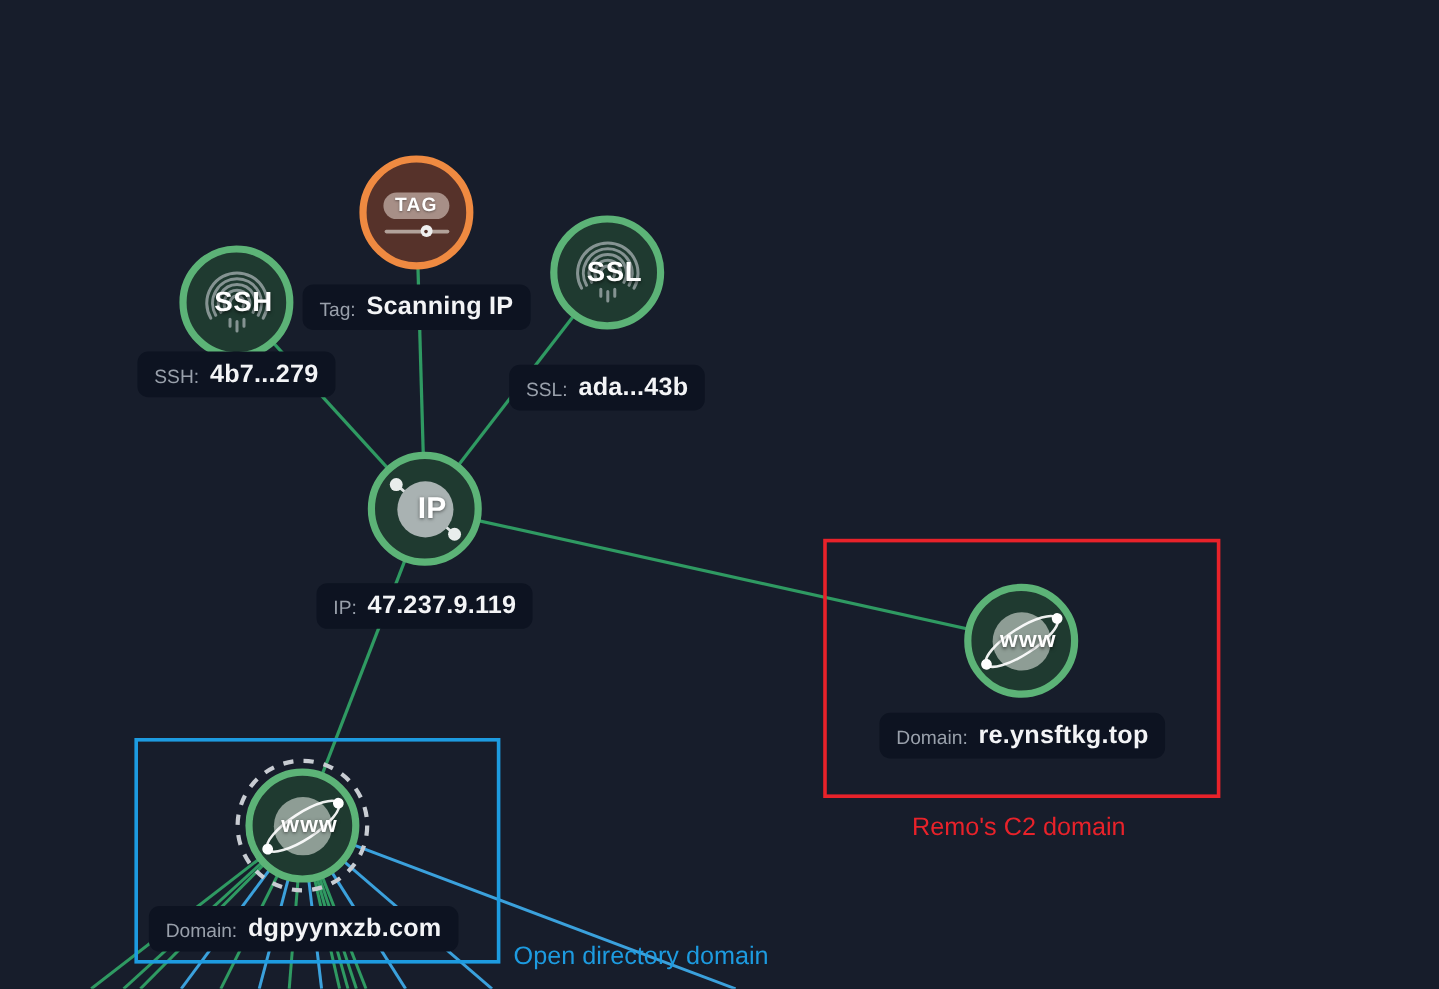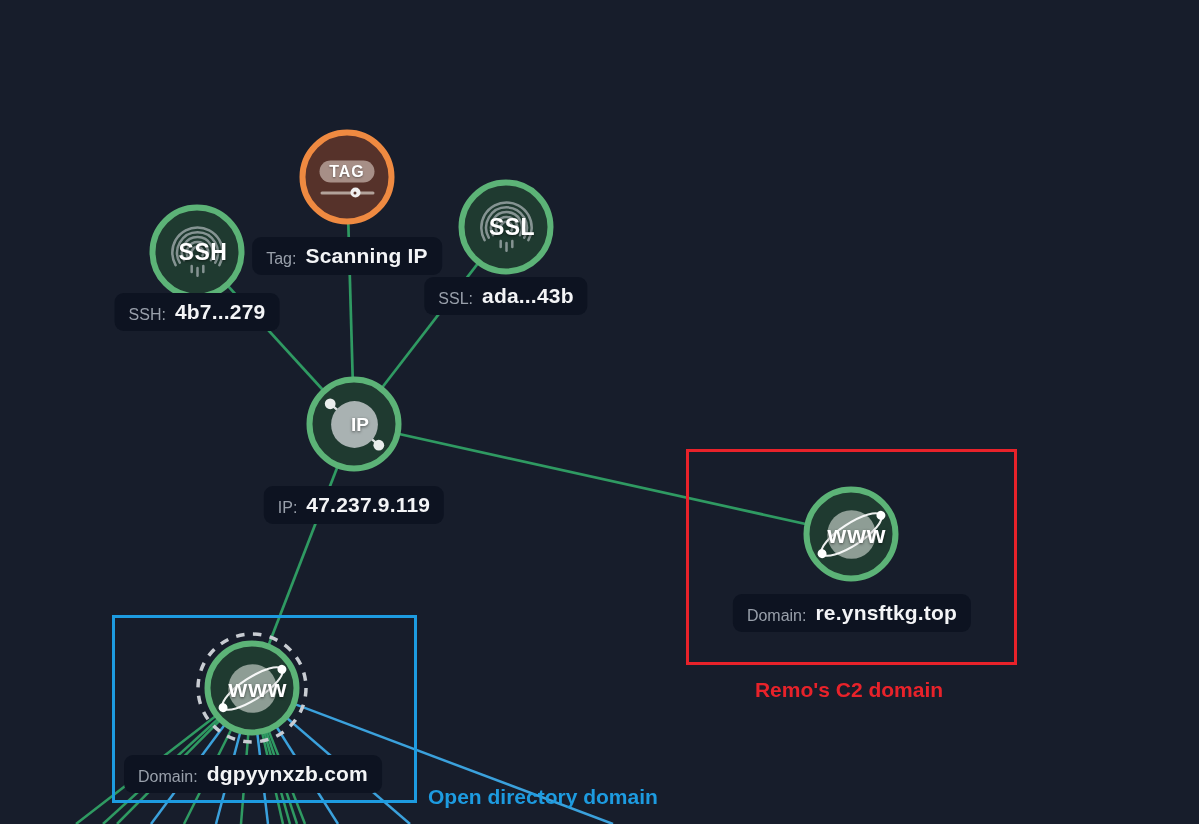--- a/index.html
+++ b/index.html
@@ -9,43 +9,43 @@
     font-family:"Liberation Sans", sans-serif;
   }
   svg.edge-layer{position:absolute;left:0;top:0;z-index:1;}
   .edge{stroke:var(--edge-green);stroke-width:2.7;}
   .fan-green{stroke:var(--edge-green);stroke-width:2.5;}
   .fan-blue{stroke:var(--fan-blue);stroke-width:2.5;}
 
   .annot-box{position:absolute;z-index:2;box-sizing:border-box;}
   .annot-box.red{border:3px solid var(--annot-red);}
   .annot-box.blue{border:3px solid var(--annot-blue);}
-  .annot-text{position:absolute;z-index:5;font-size:21px;white-space:nowrap;font-weight:bold;}
+  .annot-text{position:absolute;z-index:5;font-size:21px;white-space:nowrap;}
   .annot-text.red{color:var(--annot-red);}
   .annot-text.blue{color:var(--annot-blue);}
 
   .ring-svg{position:absolute;z-index:3;transform:translate(-50%,-50%);}
 
   .node{
     position:absolute;z-index:3;transform:translate(-50%,-50%);
     width:83px;height:83px;border-radius:50%;
     border:6px solid var(--node-ring-green);
     background:var(--node-fill-green);
     display:flex;flex-direction:column;align-items:center;justify-content:center;
   }
   .node.orange{border-color:var(--tag-ring-orange);background:var(--tag-fill-brown);}
   .node .icon{position:absolute;left:50%;top:50%;transform:translate(-50%,-50%);}
   .node-text{
     position:relative;z-index:2;color:#FFFFFF;font-weight:bold;
     text-shadow:0 1px 3px rgba(0,0,0,.55);
     margin-left:12px;
   }
   .node-text.fp{font-size:23px;letter-spacing:.5px;}
-  .node-text.ip{font-size:19px;}
-  .node-text.www{font-size:24px;letter-spacing:1px;}
+  .node-text.ip{font-size:25px;}
+  .node-text.www{font-size:19px;letter-spacing:1px;}
 
   .tag-badge{
     position:relative;z-index:2;background:var(--tag-badge-bg);color:#FFFFFF;
     font-weight:bold;font-size:16px;letter-spacing:1px;
     padding:2px 10px;border-radius:13px;
     text-shadow:0 1px 2px rgba(0,0,0,.4);
   }
   .tag-slider{position:relative;z-index:2;width:54px;height:3px;background:#B2A29A;border-radius:2px;margin-top:9px;}
   .tag-knob{position:absolute;left:30px;top:-3.5px;width:10px;height:10px;border-radius:50%;background:#EFEFEF;}
   .tag-knob::after{content:"";position:absolute;left:3.5px;top:3.5px;width:3px;height:3px;border-radius:50%;background:var(--tag-fill-brown);}
@@ -158,21 +158,21 @@
 </div>
 
 <div class="pill" style="left:347px;top:237px">
   <span class="k">Tag:</span>
   <span class="v">Scanning IP</span>
 </div>
 <div class="pill" style="left:197px;top:293px">
   <span class="k">SSH:</span>
   <span class="v">4b7...279</span>
 </div>
-<div class="pill" style="left:506px;top:277px">
+<div class="pill" style="left:506px;top:304px">
   <span class="k">SSL:</span>
   <span class="v">ada...43b</span>
 </div>
 <div class="pill" style="left:354px;top:486px">
   <span class="k">IP:</span>
   <span class="v">47.237.9.119</span>
 </div>
 <div class="pill" style="left:852px;top:594px">
   <span class="k">Domain:</span>
   <span class="v">re.ynsftkg.top</span>

